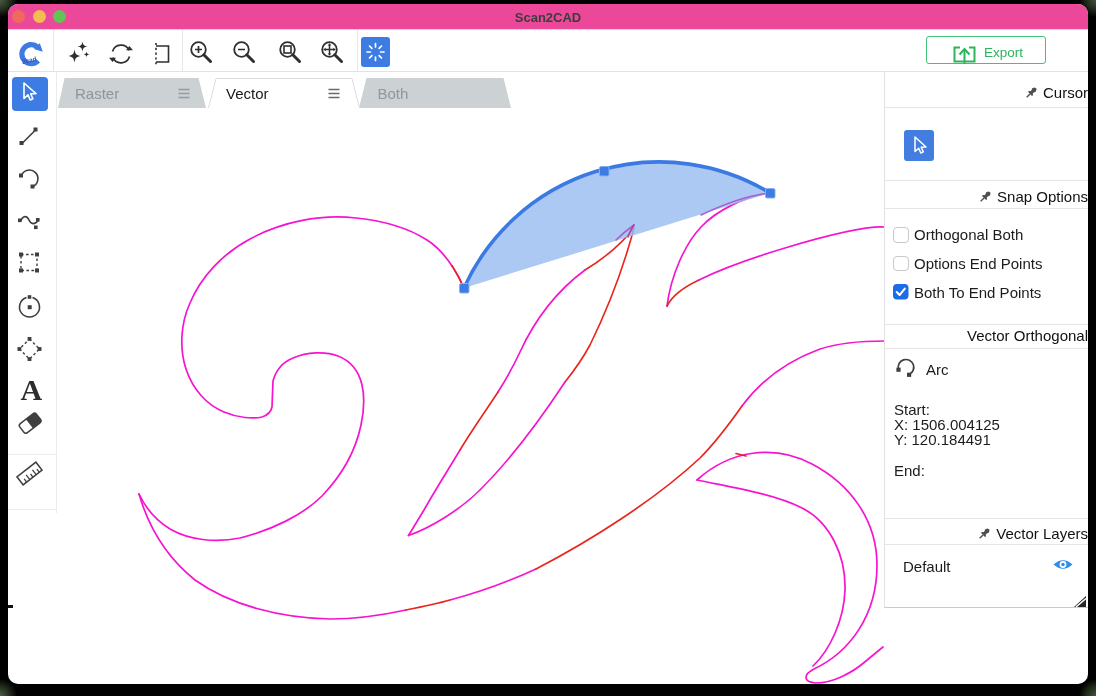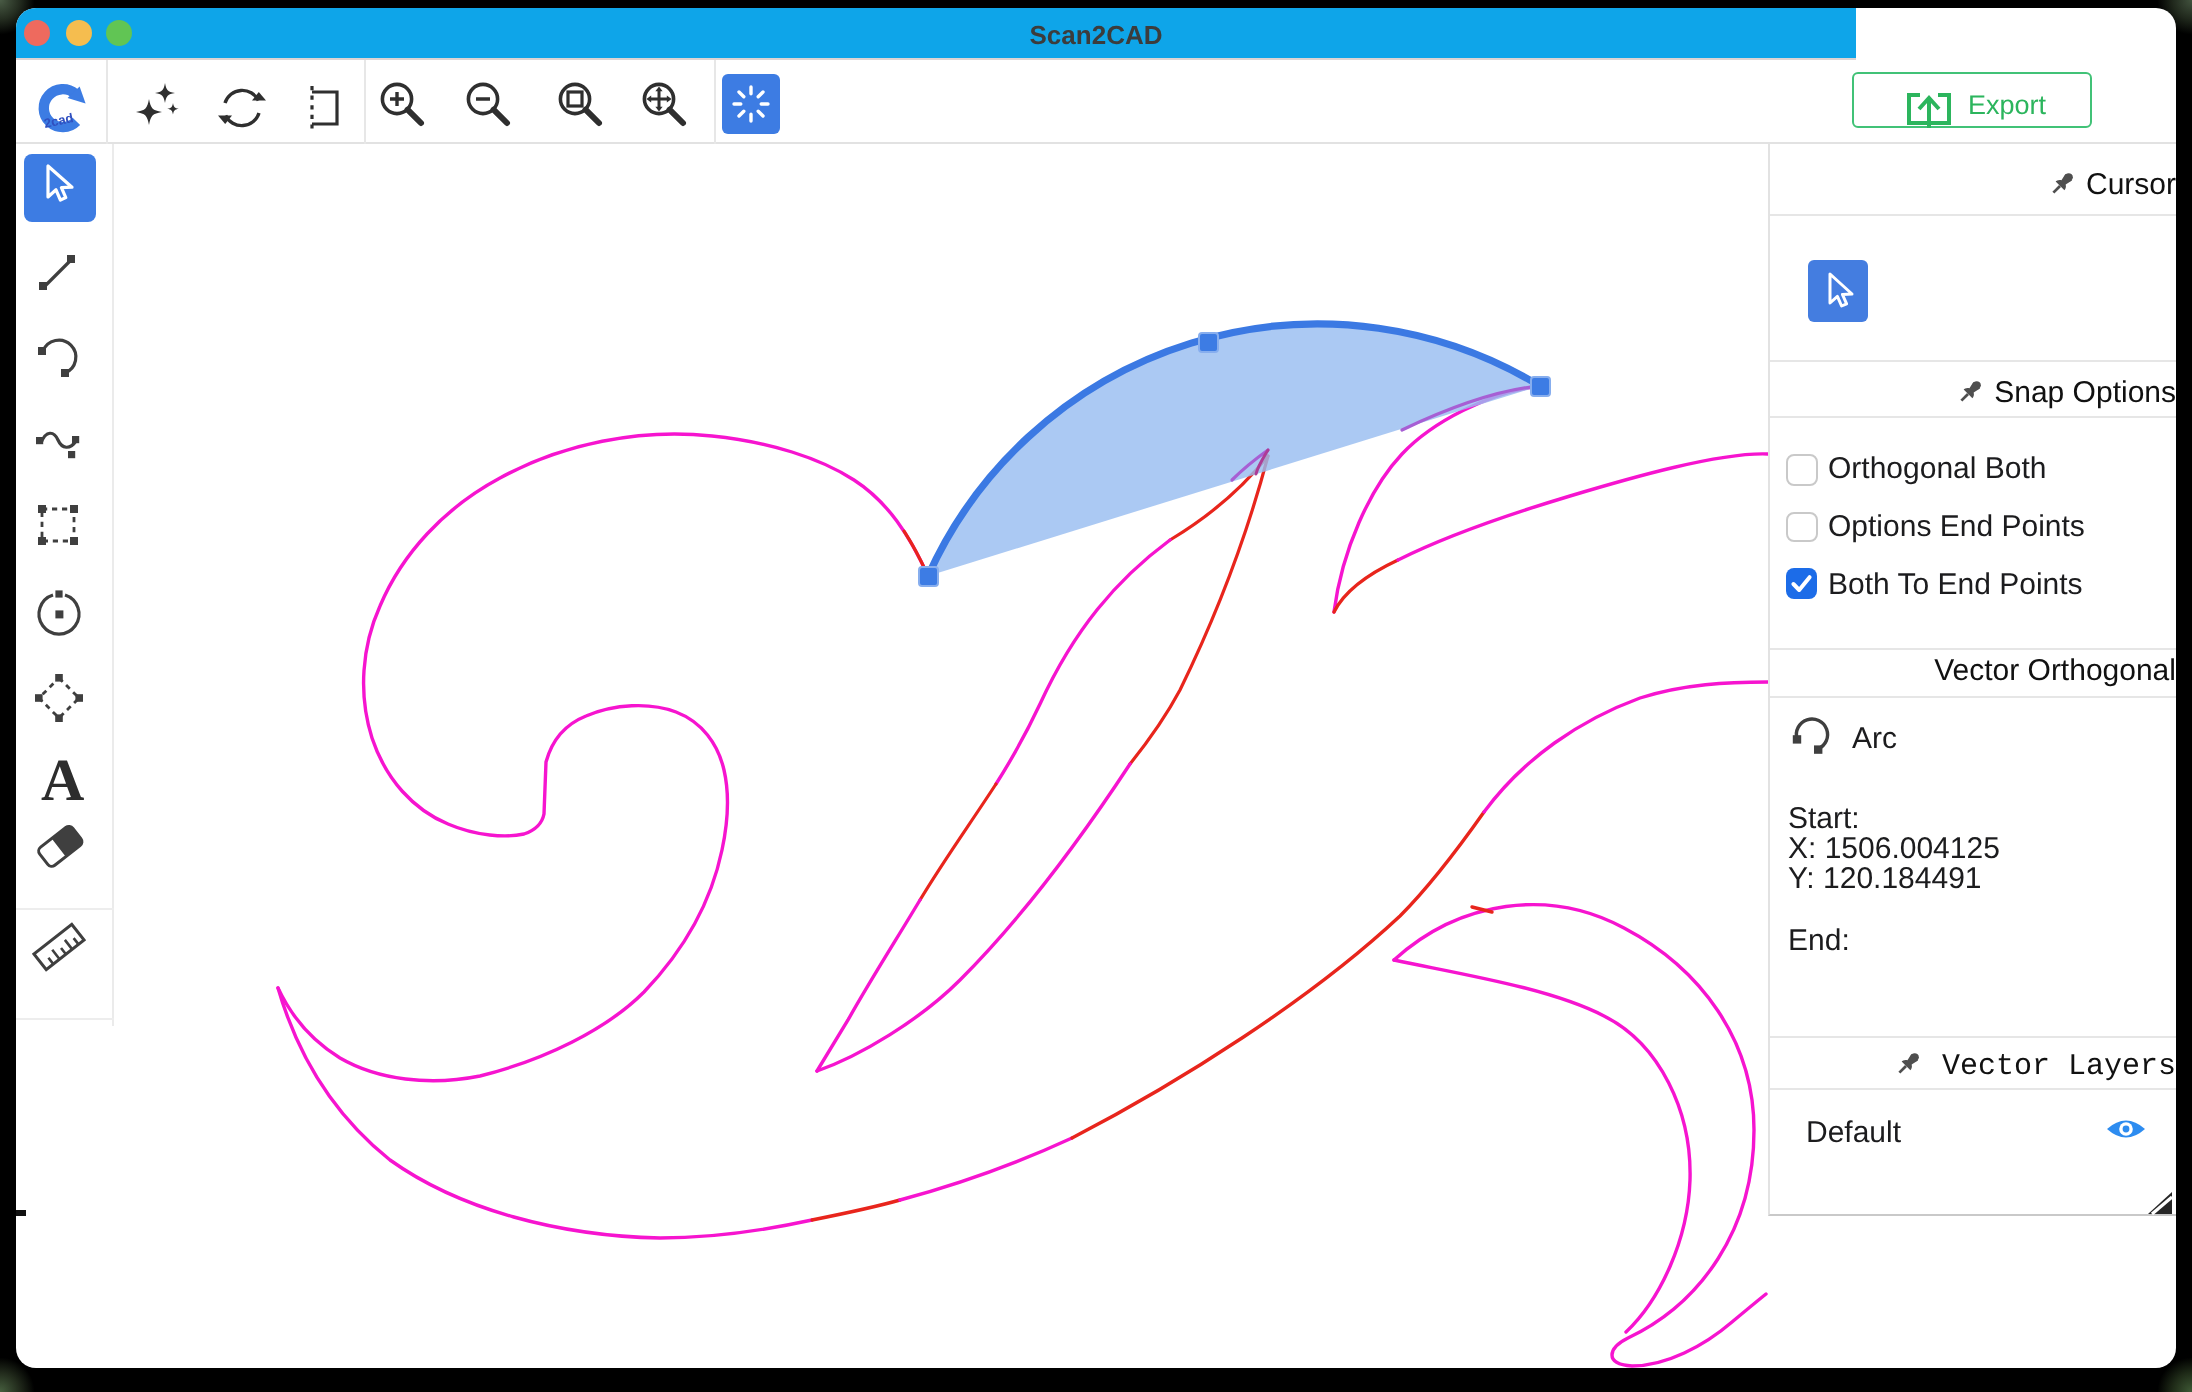--- a/index.html
+++ b/index.html
@@ -4,22 +4,22 @@
 <style>
   * { margin:0; padding:0; box-sizing:border-box; }
   html,body { width:1096px; height:696px; overflow:hidden; }
   body { background:#000; font-family:"Liberation Sans", sans-serif; position:relative; }
   .corner { position:absolute; width:18px; height:18px; z-index:0; }
   .win {
     position:absolute; left:8px; top:4px; width:1080px; height:680px;
     background:#fff; border-radius:10px; overflow:hidden; z-index:1;
   }
   .titlebar {
-    position:absolute; left:0; top:0; width:920px; height:26px;
-    background:#0ea5e9; border-bottom:1px solid #ddd4d3;
+    position:absolute; left:0; top:0; width:1088px; height:26px;
+    background:#ec4899; border-bottom:1px solid #ddd4d3;
   }
   .tl { position:absolute; top:6px; width:13px; height:13px; border-radius:50%; }
   .title { position:absolute; top:0; left:0; width:1080px; height:26px; text-align:center;
     font-size:13px; font-weight:bold; color:#3c3c3c; line-height:27px; }
   .toolbar {
     position:absolute; left:0; top:26px; width:1080px; height:42px;
     background:#fff; border-bottom:1px solid #e2e2e2;
   }
   .tsep { position:absolute; top:0; width:1px; height:42px; background:#e7e7e7; }
   .snapbtn { position:absolute; left:353px; top:7px; width:29px; height:30px; background:#3d7ce3; border-radius:3px; }
@@ -162,20 +162,36 @@
 
       <g fill="none" stroke="#2cb55d" stroke-width="2">
         <path d="M952,17.5 h-5.5 v14 h20 v-14 h-5.5"></path>
         <path d="M956.5,34 V20"></path>
         <path d="M951.5,24.5 L956.5,19 L961.5,24.5"></path>
       </g>
       <text x="976" y="27" font-size="13.5" fill="#2cb55d">Export</text>
       </svg>
     </div>
 
+    <div class="tabrow">
+      <svg width="827" height="42" style="position:absolute;left:0;top:0">
+        <polygon points="7.5,6 141.5,6 149,36 1,36" fill="#ccd1d4"></polygon>
+        <text x="18" y="26.5" font-size="15" fill="#8e959b">Raster</text>
+        <g stroke="#949ba1" stroke-width="1.3" fill="none">
+          <path d="M121.5,17.5 h11 M121.5,21.5 h11 M121.5,25.5 h11"></path>
+        </g>
+        <polygon points="309.5,6 446.5,6 454,36 302,36" fill="#ccd1d4"></polygon>
+        <text x="320.5" y="26.5" font-size="15" fill="#90979d">Both</text>
+        <path d="M151.5,36 L159,6.5 L295,6.5 L302.5,36" fill="#fff" stroke="#d9dce0" stroke-width="1"></path>
+        <text x="169" y="26.5" font-size="15" fill="#17191b">Vector</text>
+        <g stroke="#6a6a6a" stroke-width="1.3" fill="none">
+          <path d="M271.5,17.5 h11 M271.5,21.5 h11 M271.5,25.5 h11"></path>
+        </g>
+      </svg>
+    </div>
 
     <div class="sidebar">
       <div class="sselected"></div>
       <div class="ssep" style="top:382px"></div>
       <div class="ssep" style="top:437px"></div>
       <svg width="49" height="441" style="position:absolute;left:0;top:0" id="sideicons">
 
       <path d="M16,11 L16,26.5 L20,22.9 L22.2,28 L24.9,26.8 L22.7,21.8 L28,21.6 Z" fill="none" stroke="#fff" stroke-width="1.6" stroke-linejoin="round"></path>
 
       <g>
@@ -259,21 +275,21 @@
       <div class="phead" style="top:255px;">Vector Orthogonal</div>
       <div class="psep" style="top:276px"></div>
       <svg width="28" height="26" style="position:absolute;left:9px;top:285px">
         <path d="M4.5,12.5 A7.8,7.8 0 1 1 15,17.5" fill="none" stroke="#3f3f3f" stroke-width="1.7"></path>
         <rect x="2.4" y="10.6" width="4.2" height="4.2" fill="#3f3f3f"></rect>
         <rect x="13" y="15.7" width="4.2" height="4.2" fill="#3f3f3f"></rect>
       </svg>
       <div style="position:absolute;left:41px;top:289px;">Arc</div>
       <div style="position:absolute;left:9px;top:330px;line-height:15.2px;">Start:<br>X: 1506.004125<br>Y: 120.184491<br><br>End:</div>
       <div class="psep" style="top:446px"></div>
-      <div class="phead" style="top:453px;font-family:Liberation Mono, monospace;"><svg width="14" height="14" style="vertical-align:-2px">
+      <div class="phead" style="top:453px;"><svg width="14" height="14" style="vertical-align:-2px">
           <use href="#pin"></use>
         </svg> Vector Layers</div>
       <div class="psep" style="top:472px"></div>
       <div style="position:absolute;left:18px;top:486px;">Default</div>
       <svg width="24" height="16" style="position:absolute;left:167px;top:485px">
         <path d="M1.5,7.5 Q11,-1 20.5,7.5 Q11,16 1.5,7.5 Z" fill="#2d8cf0"></path>
         <circle cx="11" cy="7.5" r="3.4" fill="#fff"></circle>
         <circle cx="11" cy="7.5" r="1.7" fill="#2d8cf0"></circle>
       </svg>
       <svg width="16" height="14" style="position:absolute;left:187px;top:523px">

